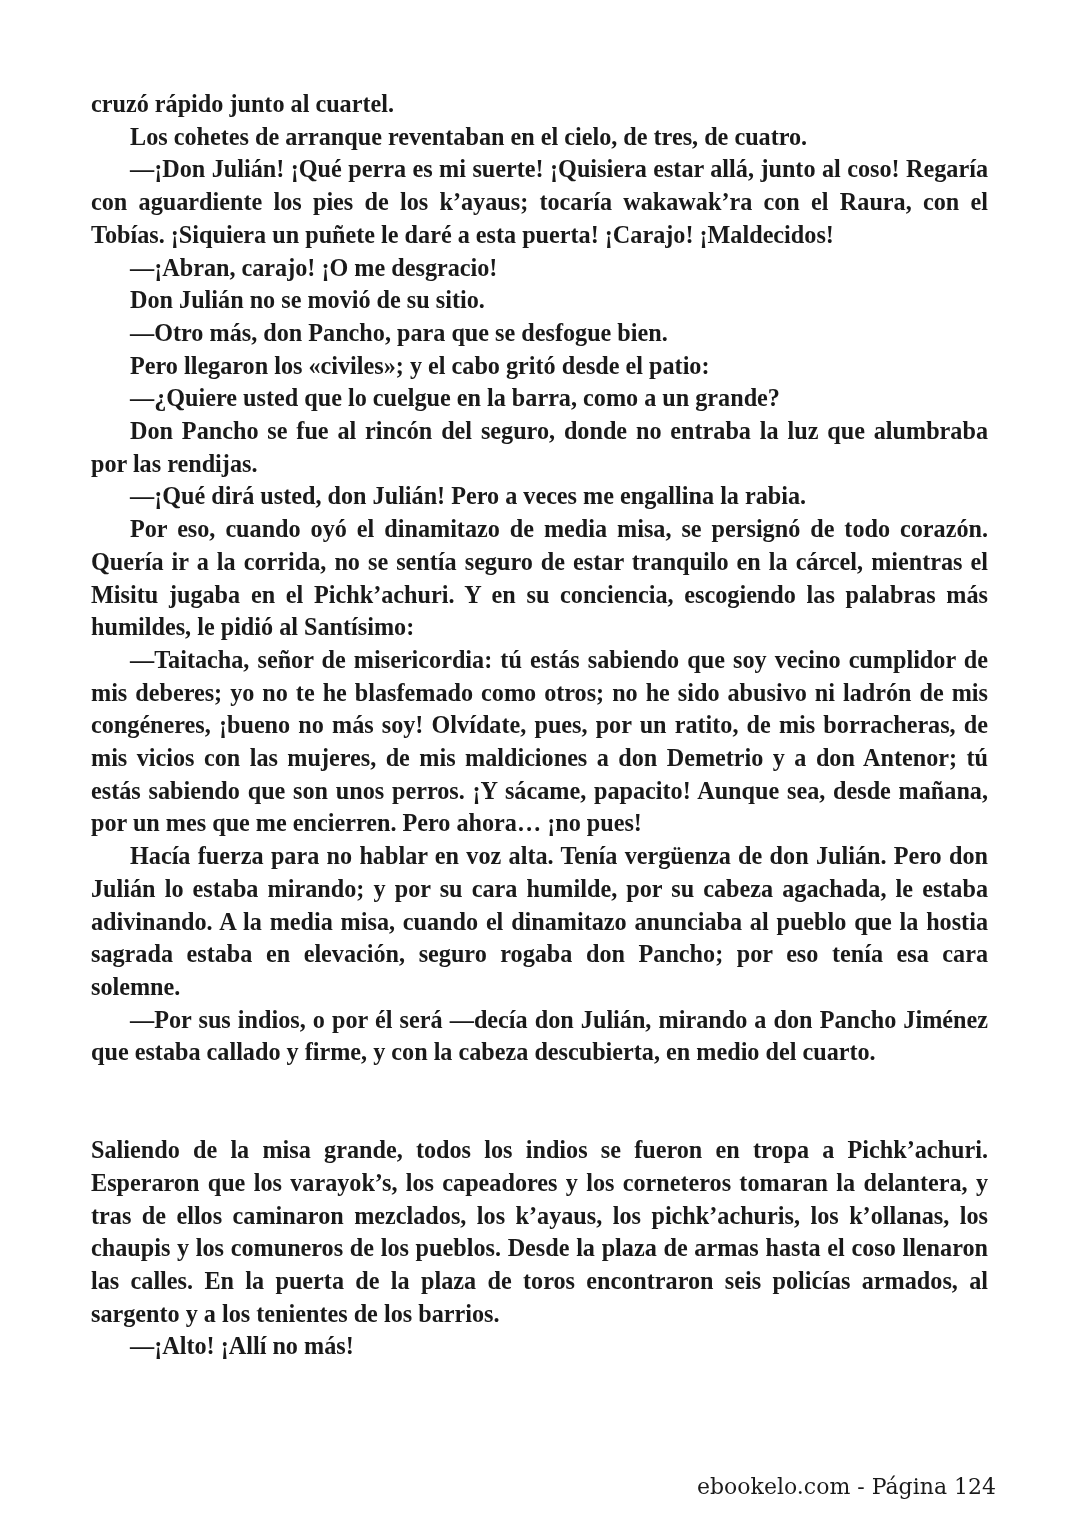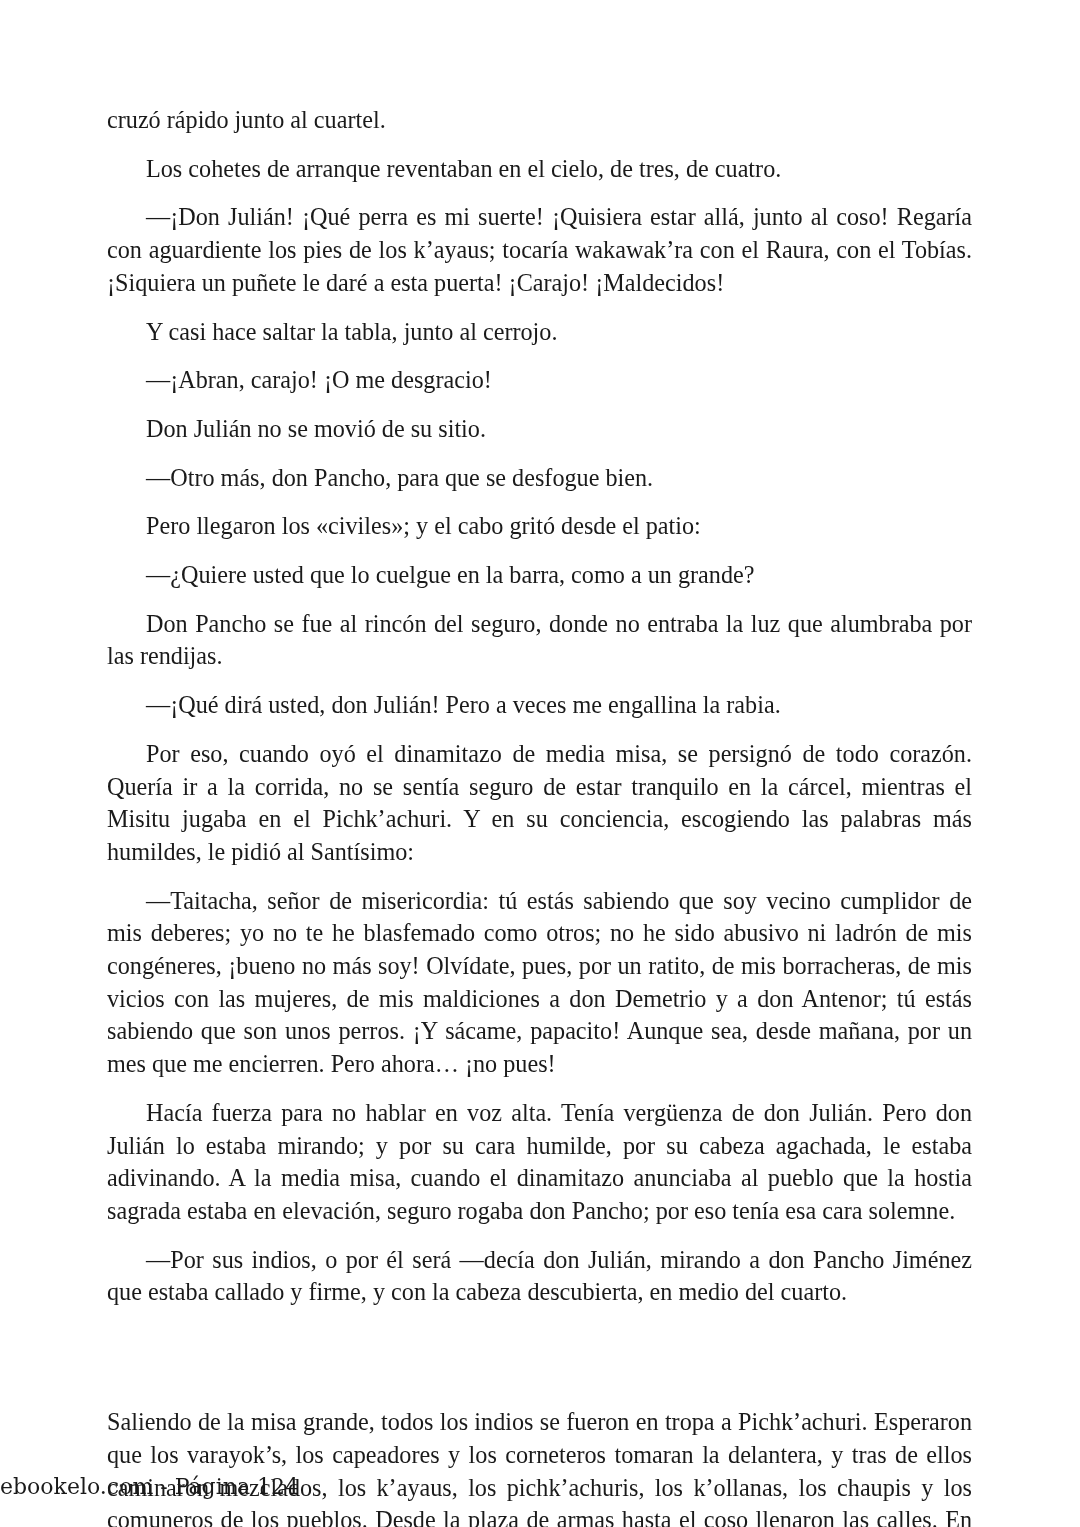--- a/index.html
+++ b/index.html
@@ -17,50 +17,50 @@
       position: absolute;
       left: 91px;
       top: 88px;
       width: 897px;
       font-family: "Liberation Serif", serif;
       font-size: 24.2px;
       line-height: 32.7px;
       color: #1a1a1a;
     }
     .page p {
-      margin: 16px;
+      margin: 0;
       text-align: justify;
       text-indent: 39px;
+      font-weight: bold;
     }
     .page p.noindent {
       text-indent: 0;
     }
     .section-gap {
       height: 65px;
     }
     .footer {
       position: absolute;
       left: 0;
       width: 996px;
       top: 1474px;
-      text-align: left;
+      text-align: right;
       font-family: "DejaVu Serif", serif;
       font-size: 22px;
       color: #1a1a1a;
     }
   </style>
 </head>
 <body>
 
 <div class="page">
   <div>
     <p class="noindent">cruzó rápido junto al cuartel.</p>
     <p>Los cohetes de arranque reventaban en el cielo, de tres, de cuatro.</p>
     <p>—¡Don Julián! ¡Qué perra es mi suerte! ¡Quisiera estar allá, junto al coso! Regaría con aguardiente los pies de los k’ayaus; tocaría wakawak’ra con el Raura, con el Tobías. ¡Siquiera un puñete le daré a esta puerta! ¡Carajo! ¡Maldecidos!</p>
-    <p>Y casi hace saltar la tabla, junto al cerrojo.</p>
     <p>—¡Abran, carajo! ¡O me desgracio!</p>
     <p>Don Julián no se movió de su sitio.</p>
     <p>—Otro más, don Pancho, para que se desfogue bien.</p>
     <p>Pero llegaron los «civiles»; y el cabo gritó desde el patio:</p>
     <p>—¿Quiere usted que lo cuelgue en la barra, como a un grande?</p>
     <p>Don Pancho se fue al rincón del seguro, donde no entraba la luz que alumbraba por las rendijas.</p>
     <p>—¡Qué dirá usted, don Julián! Pero a veces me engallina la rabia.</p>
     <p>Por eso, cuando oyó el dinamitazo de media misa, se persignó de todo corazón. Quería ir a la corrida, no se sentía seguro de estar tranquilo en la cárcel, mientras el Misitu jugaba en el Pichk’achuri. Y en su conciencia, escogiendo las palabras más humildes, le pidió al Santísimo:</p>
     <p>—Taitacha, señor de misericordia: tú estás sabiendo que soy vecino cumplidor de mis deberes; yo no te he blasfemado como otros; no he sido abusivo ni ladrón de mis congéneres, ¡bueno no más soy! Olvídate, pues, por un ratito, de mis borracheras, de mis vicios con las mujeres, de mis maldiciones a don Demetrio y a don Antenor; tú estás sabiendo que son unos perros. ¡Y sácame, papacito! Aunque sea, desde mañana, por un mes que me encierren. Pero ahora… ¡no pues!</p>
     <p>Hacía fuerza para no hablar en voz alta. Tenía vergüenza de don Julián. Pero don Julián lo estaba mirando; y por su cara humilde, por su cabeza agachada, le estaba adivinando. A la media misa, cuando el dinamitazo anunciaba al pueblo que la hostia sagrada estaba en elevación, seguro rogaba don Pancho; por eso tenía esa cara solemne.</p>

